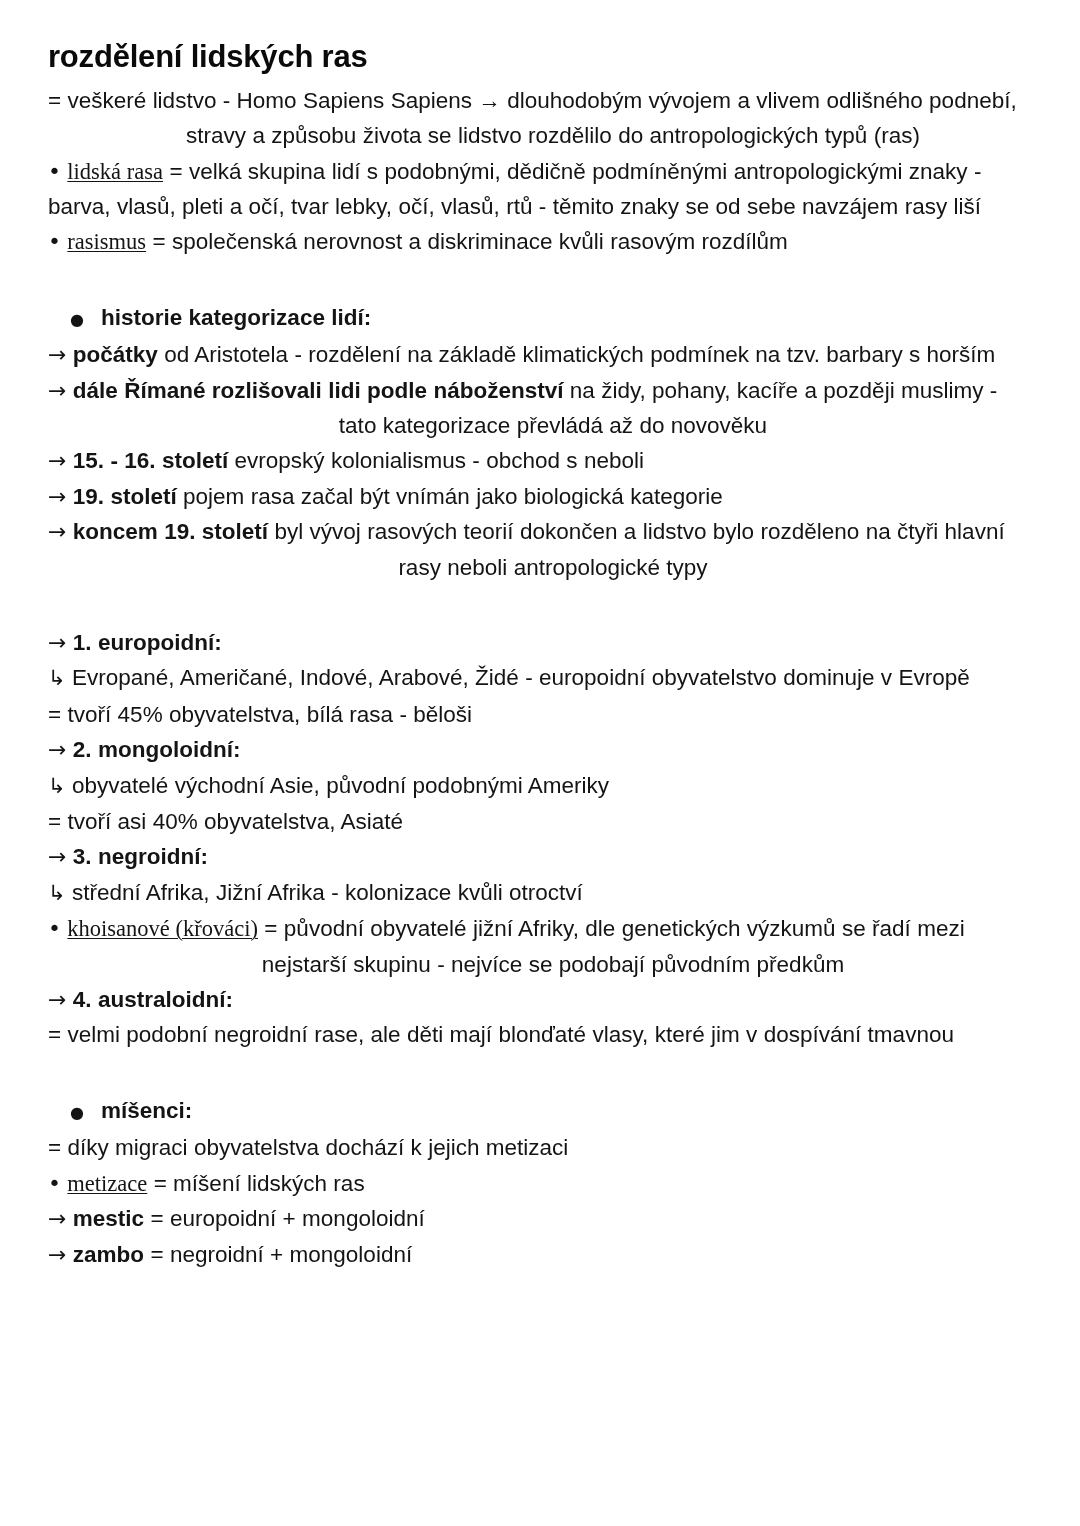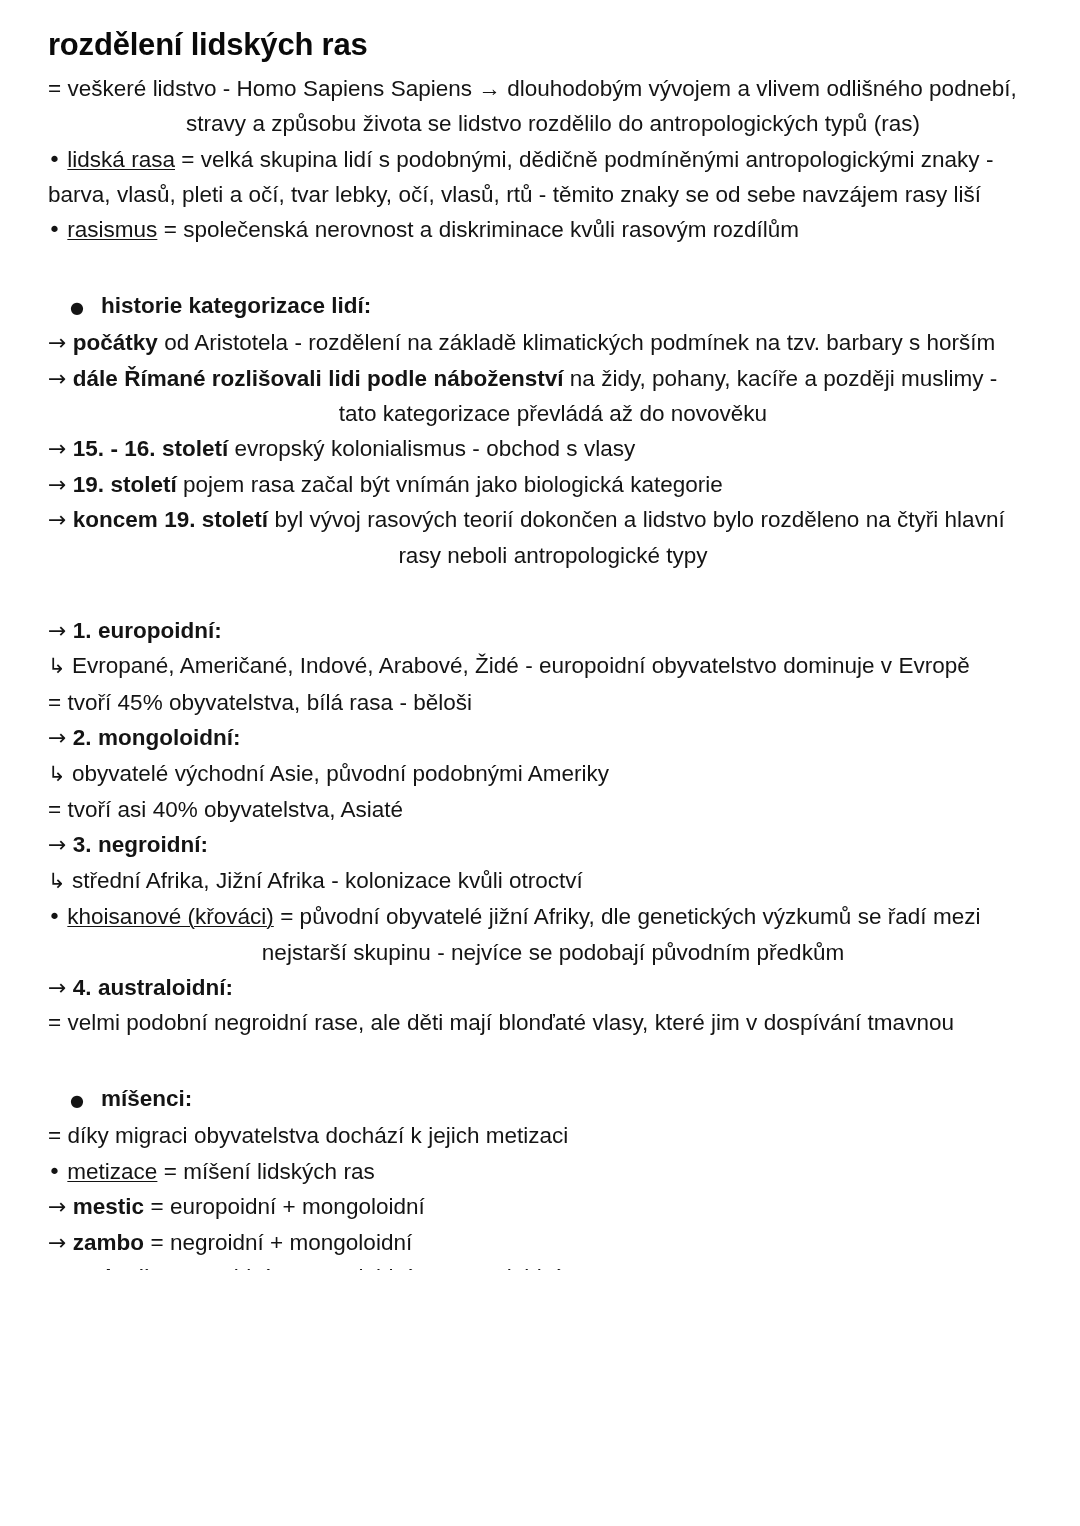--- a/index.html
+++ b/index.html
@@ -13,21 +13,21 @@
     height: 1526px;
     font-family: "Liberation Sans", "DejaVu Sans", sans-serif;
     color: #0d0d0d;
     -webkit-font-smoothing: antialiased;
   }
   .page {
     position: relative;
     width: 1080px;
     height: 1270px;
     box-sizing: border-box;
-    padding: 28px 44px 0 48px;
+    padding: 40px 44px 0 48px;
     background: #ffffff;
     overflow: hidden;
   }
   .doc-title {
     font-size: 31px;
     font-weight: bold;
     line-height: 1.12;
     letter-spacing: -0.2px;
     margin: 0 0 8px 0;
     color: #0a0a0a;
@@ -43,21 +43,21 @@
     word-spacing: 0.1px;
   }
   
   .line.flush      { padding-left: 0; }
   .line.cont       { padding-left: 22px; text-align: center; }
   .line.hdr-bullet { padding-left: 22px; }
   .line.arrow      { padding-left: 0; }
   .line.sub        { padding-left: 0; }
 
   .b { font-weight: bold; }
-  .u { text-decoration: underline; text-underline-offset: 2px; text-decoration-thickness: 1.4px; }
+  .u { text-decoration: underline; text-underline-offset: 2px; text-decoration-thickness: 1.4px; font-family: Liberation Serif, serif; }
 
   .glyph {
     font-family: "DejaVu Sans", "Liberation Sans", sans-serif;
     font-weight: normal;
   }
   .glyph.arrow-r { font-size: 22px; }
   .glyph.corner  { font-size: 21px; }
   .glyph.dot     { font-size: 22px; }
   .glyph.bigdot  { font-size: 16px; }
 
@@ -88,21 +88,21 @@
 
   <div class="block">
 
     <div class="line hdr-bullet"><span class="glyph bigdot">●</span><span class="b">historie kategorizace lidí:</span></div>
 
     <div class="line arrow"><span class="glyph arrow-r">→</span><span> </span><span class="b">počátky</span><span> od Aristotela - rozdělení na základě klimatických podmínek na tzv. barbary s horším</span></div>
 
     <div class="line arrow"><span class="glyph arrow-r">→</span><span> </span><span class="b">dále Římané rozlišovali lidi podle náboženství</span><span> na židy, pohany, kacíře a později muslimy -</span></div>
     <div class="line cont">tato kategorizace převládá až do novověku</div>
 
-    <div class="line arrow"><span class="glyph arrow-r">→</span><span> </span><span class="b">15. - 16. století</span><span> evropský kolonialismus - obchod s vlasy</span></div>
+    <div class="line arrow"><span class="glyph arrow-r">→</span><span> </span><span class="b">15. - 16. století</span><span> evropský kolonialismus - obchod s neboli</span></div>
 
     <div class="line arrow"><span class="glyph arrow-r">→</span><span> </span><span class="b">19. století</span><span> pojem rasa začal být vnímán jako biologická kategorie</span></div>
 
     <div class="line arrow"><span class="glyph arrow-r">→</span><span> </span><span class="b">koncem 19. století</span><span> byl vývoj rasových teorií dokončen a lidstvo bylo rozděleno na čtyři hlavní</span></div>
     <div class="line cont">rasy neboli antropologické typy</div>
   </div>
 
   <div class="spacer-lg"></div>
 
   <div class="block">

